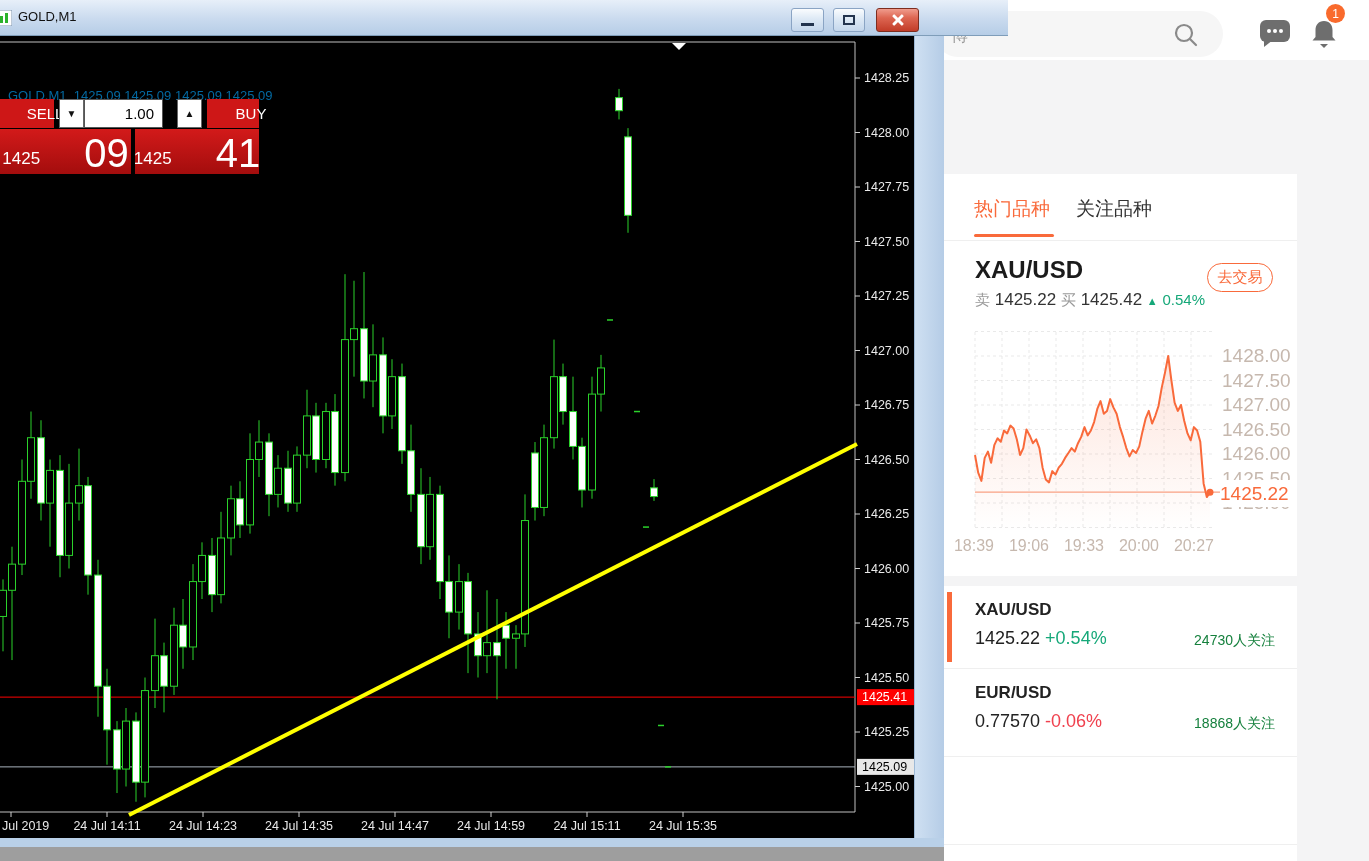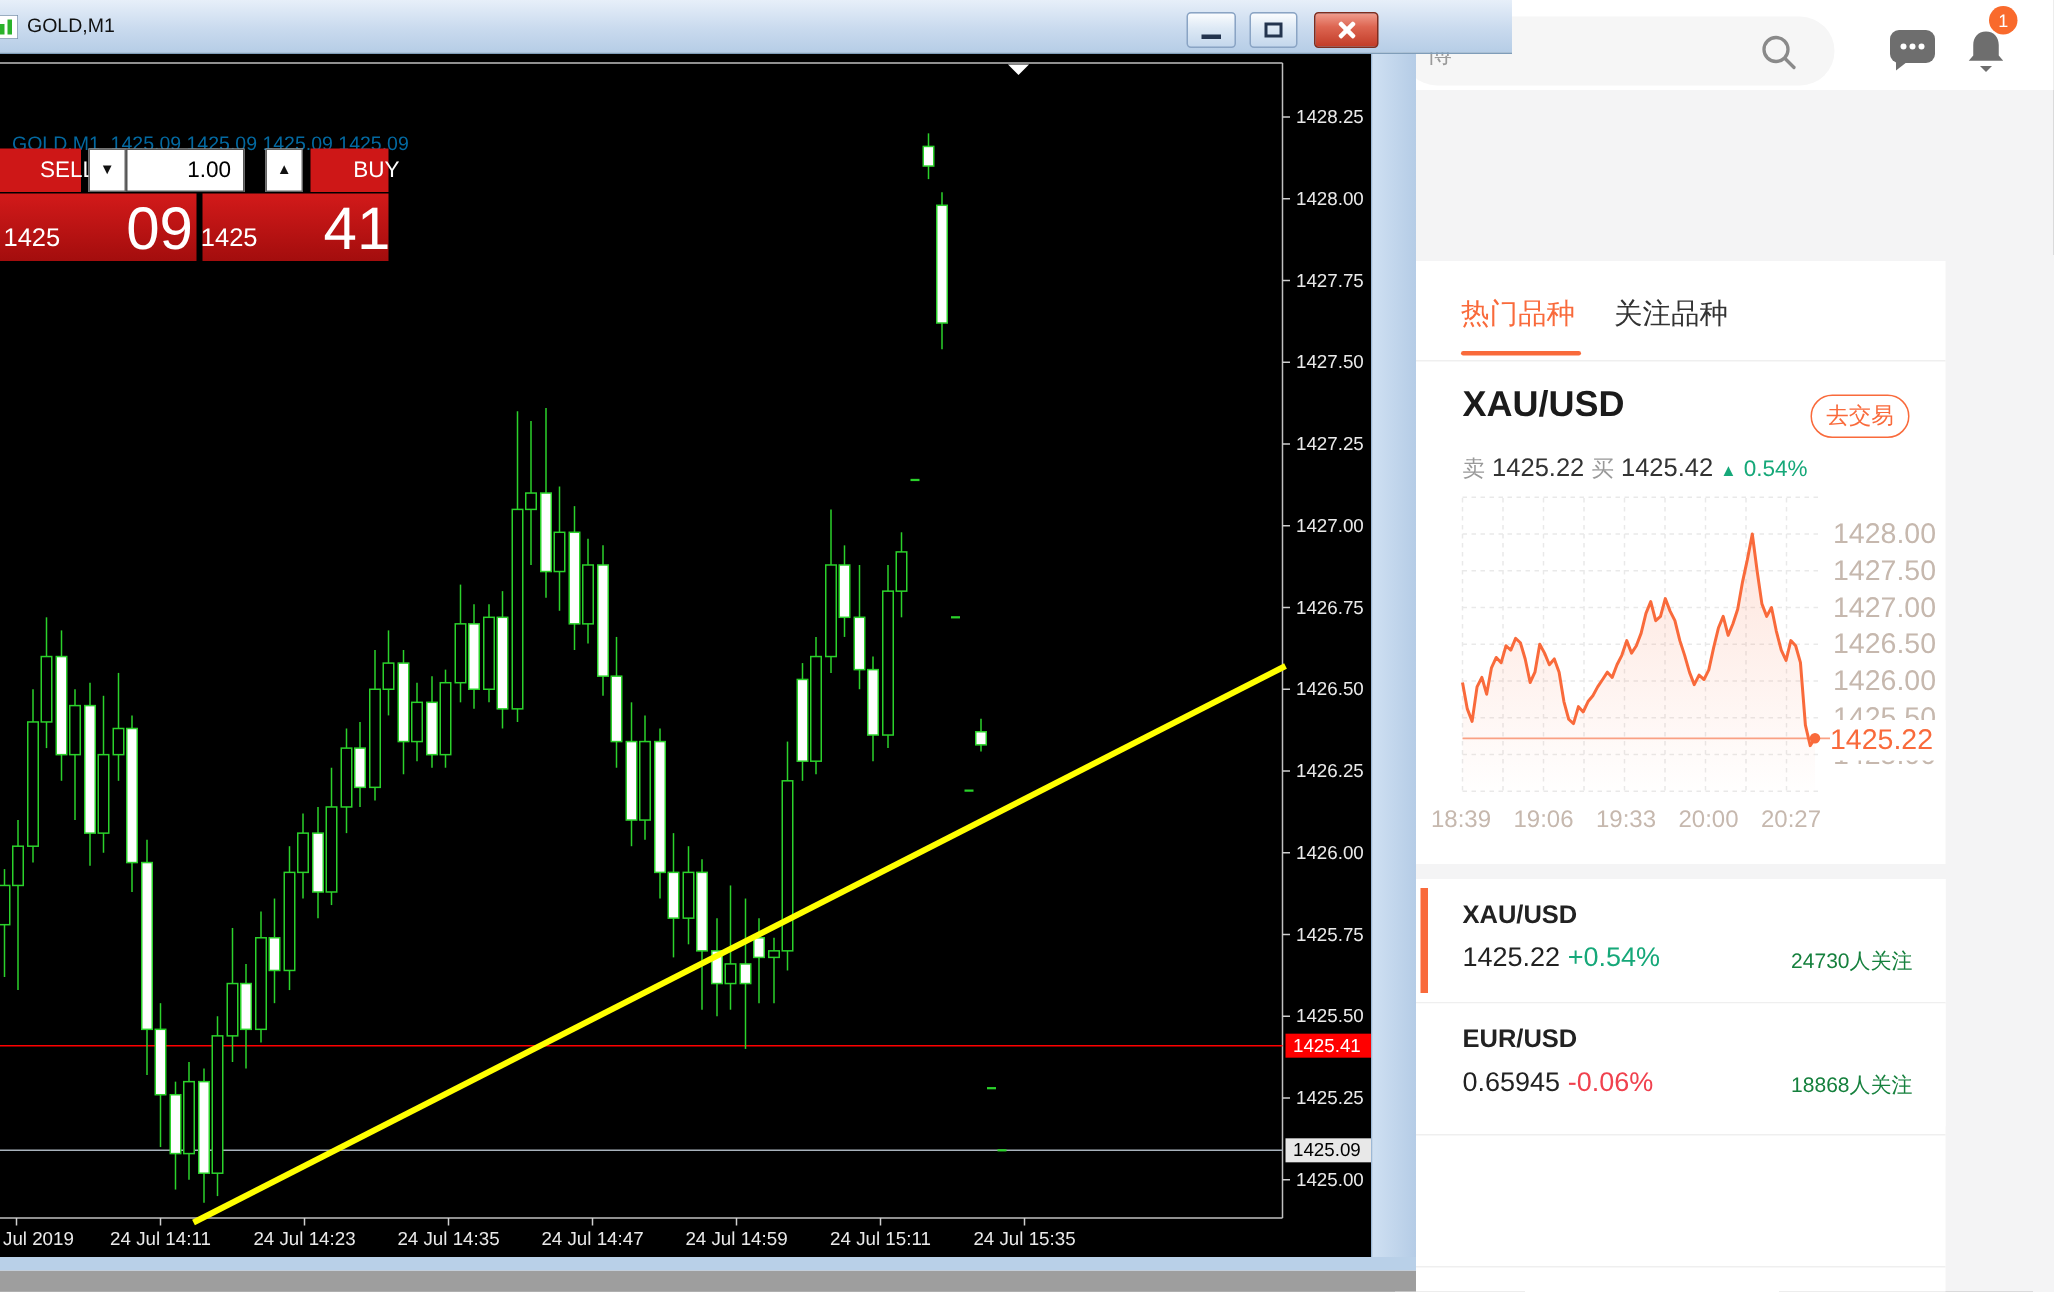--- a/index.html
+++ b/index.html
@@ -91,21 +91,21 @@
 
   <div class="card" style="top:174px;height:402px;">
     <div class="tab active" style="left:44px;">热门品种</div>
     <div class="tab idle" style="left:146px;">关注品种</div>
     <div id="tab-underline"></div>
     <div class="divider" style="top:66px;"></div>
 
     <div class="abs" style="left:45px;top:82px;font-size:24px;font-weight:bold;color:#1b1b1b;">XAU/USD</div>
     <div class="abs" style="left:277px;top:89px;width:66px;height:29px;border:1px solid #f96a3b;border-radius:15px;color:#f96a3b;font-size:15px;display:flex;align-items:center;justify-content:center;">去交易</div>
 
-    <div class="abs" style="left:45px;top:128px;font-size:17px;color:#333;">
+    <div class="abs" style="left:45px;top:116px;font-size:17px;color:#333;">
       <span class="muted" style="font-size:15px;">卖</span>
       <span>1425.22</span>
       <span class="muted" style="font-size:15px;">买</span>
       <span>1425.42</span>
       <span class="green" style="font-size:11px;">▲</span>
       <span class="green" style="font-size:15px;">0.54%</span>
     </div>
 
     <svg id="mini-chart" class="abs" style="left:0;top:156px;" width="439" height="240">
         <defs>
@@ -159,21 +159,21 @@
       <div class="pline">
         <span>1425.22</span>
         <span class="green">+0.54%</span>
       </div>
       <div class="fol">24730人关注</div>
     </div>
     <div class="divider" style="top:82px;"></div>
     <div class="wrow" style="top:83px;">
       <div class="sym">EUR/USD</div>
       <div class="pline">
-        <span>0.65945</span>
+        <span>0.77570</span>
         <span class="red">-0.06%</span>
       </div>
       <div class="fol">18868人关注</div>
     </div>
     <div class="divider" style="top:170px;"></div>
     <div class="divider" style="top:258px;"></div>
   </div>
 </div>
 
 <div id="mt4">

